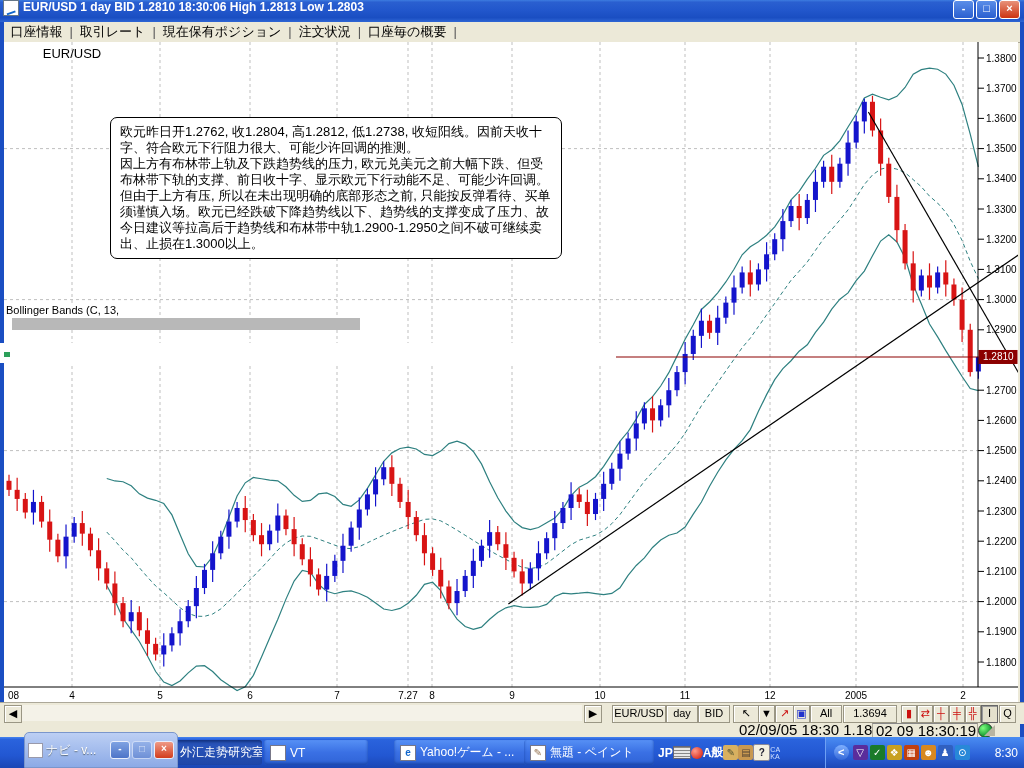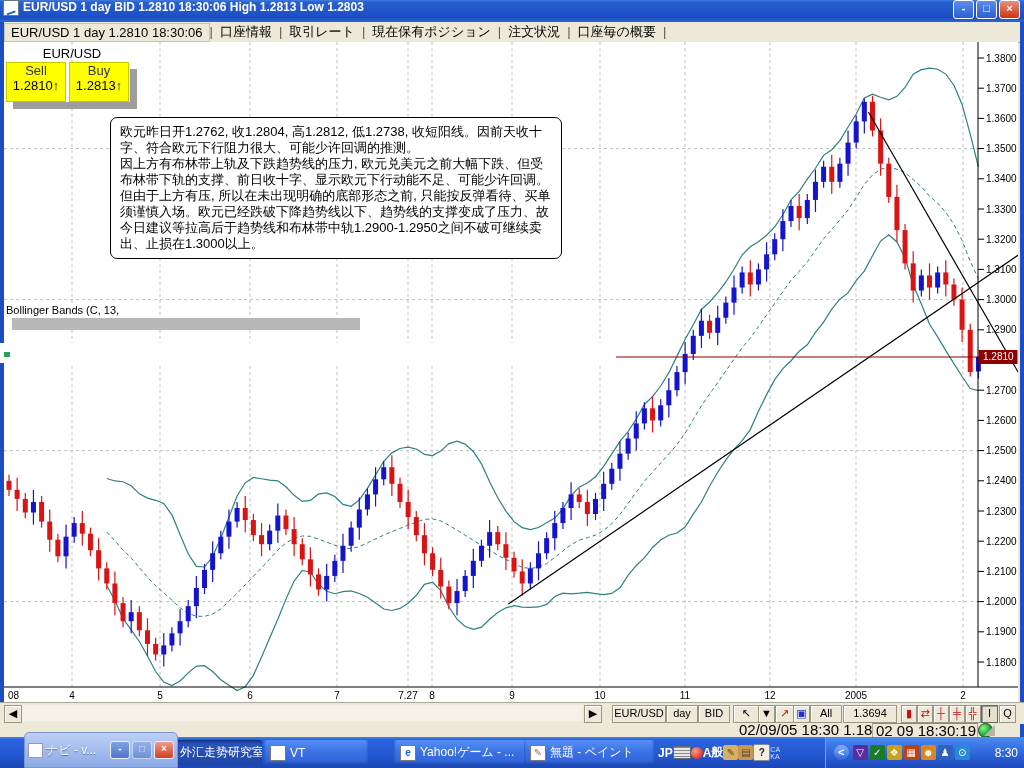--- a/index.html
+++ b/index.html
@@ -109,21 +109,20 @@
     <span class="appicon"></span>
     <span>EUR/USD 1 day BID 1.2810 18:30:06 High 1.2813 Low 1.2803</span>
     <span class="tb-btns">
       <span class="tb-btn">-</span>
       <span class="tb-btn">□</span>
       <span class="tb-btn close">×</span>
     </span>
   </div>
 
   <div class="menubar">
-    <span class="menu-status">EUR/USD 1 day 1.2810 18:30:06</span>
     <span id="menu-items"><span class="menu-sep">|</span><span class="menu-item">口座情報</span><span class="menu-sep">|</span><span class="menu-item">取引レート</span><span class="menu-sep">|</span><span class="menu-item">現在保有ポジション</span><span class="menu-sep">|</span><span class="menu-item">注文状況</span><span class="menu-sep">|</span><span class="menu-item">口座毎の概要</span><span class="menu-sep">|</span></span>
   </div>
 
   <div class="winborder-l"></div>
   <div class="winborder-r"></div>
 
   <div class="chart">
     <svg id="chart-svg" width="1014" height="660">
         <line x1="68" y1="0" x2="68" y2="645" stroke="#bfbfbf" stroke-width="1" stroke-dasharray="3 3"></line>
         <line x1="156" y1="0" x2="156" y2="645" stroke="#bfbfbf" stroke-width="1" stroke-dasharray="3 3"></line>
@@ -445,30 +444,20 @@
         <text x="766" y="657" font-size="10" fill="#000" text-anchor="middle">12</text>
         <text x="852" y="657" font-size="10" fill="#000" text-anchor="middle">2005</text>
         <text x="959" y="657" font-size="10" fill="#000" text-anchor="middle">2</text>
       </svg>
 
     <div class="whitestrip"></div>
     <div class="greentick"></div>
 
     <div class="quote">
       <div class="pair">EUR/USD</div>
-      <div class="qboxes">
-        <div class="qbox">
-          <div class="side">Sell</div>
-          <div class="px"><span>1.2810</span><span>↑</span></div>
-        </div>
-        <div class="qbox">
-          <div class="side">Buy</div>
-          <div class="px"><span>1.2813</span><span>↑</span></div>
-        </div>
-      </div>
     </div>
 
     <div class="note">欧元昨日开1.2762, 收1.2804, 高1.2812, 低1.2738, 收短阳线。因前天收十字、符合欧元下行阻力很大、可能少许回调的推测。
 因上方有布林带上轨及下跌趋势线的压力, 欧元兑美元之前大幅下跌、但受布林带下轨的支撑、前日收十字、显示欧元下行动能不足、可能少许回调。但由于上方有压, 所以在未出现明确的底部形态之前, 只能按反弹看待、买单须谨慎入场。欧元已经跌破下降趋势线以下、趋势线的支撑变成了压力、故今日建议等拉高后于趋势线和布林带中轨1.2900-1.2950之间不破可继续卖出、止损在1.3000以上。</div>
 
     <div class="bbshadow"></div>
     <div class="bblabel">Bollinger Bands (C, 13,</div>
   </div>
 
   <div class="btoolbar">

